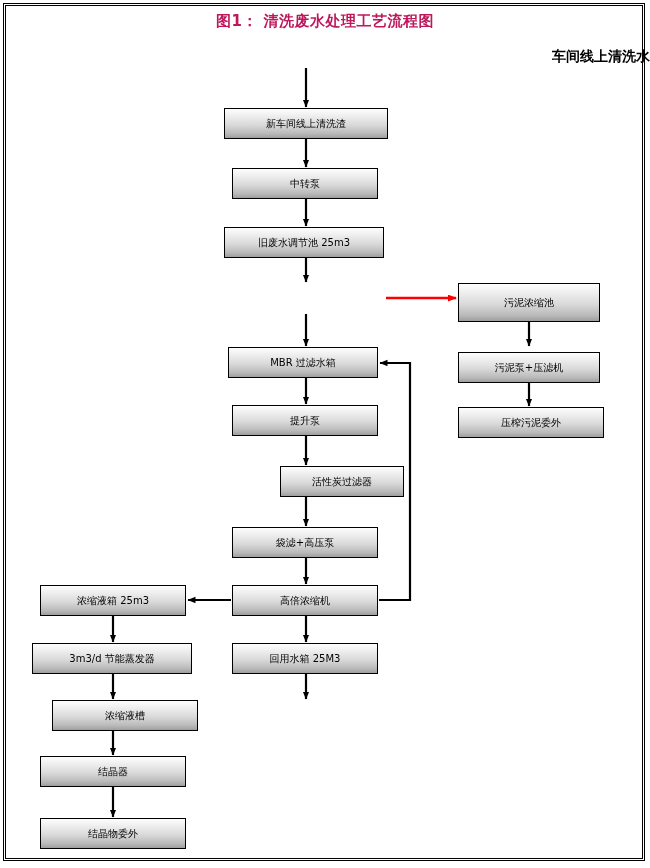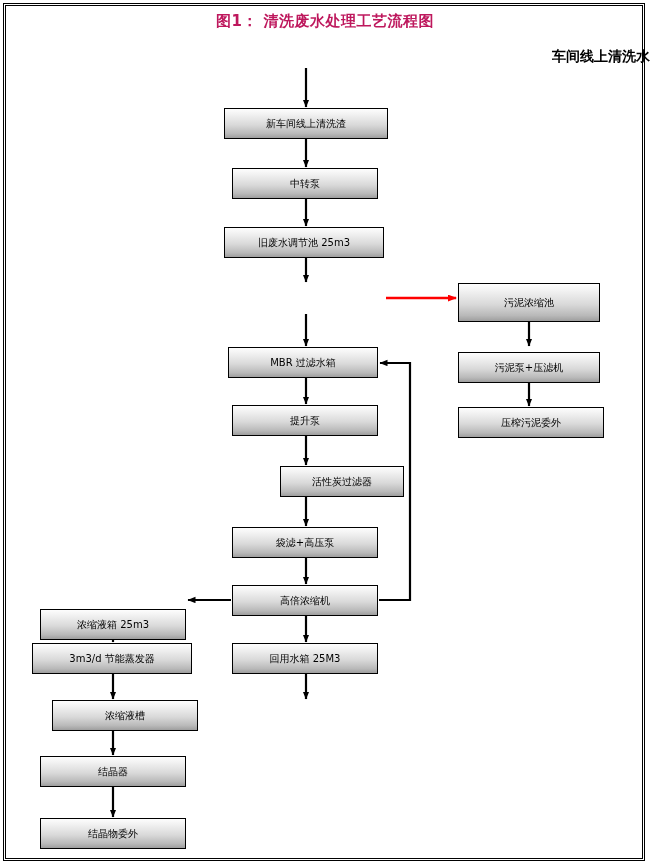--- a/index.html
+++ b/index.html
@@ -141,19 +141,19 @@
   <div class="node" style="left:232px;top:405px;width:146px;height:31px;">提升泵</div>
   <div class="node" style="left:232px;top:466px;width:124px;height:31px;margin-left:48px;">活性炭过滤器</div>
   <div class="node" style="left:232px;top:527px;width:146px;height:31px;">袋滤+高压泵</div>
   <div class="node" style="left:232px;top:585px;width:146px;height:31px;">高倍浓缩机</div>
   <div class="node" style="left:232px;top:643px;width:146px;height:31px;">回用水箱 25M3</div>
 
   <div class="node" style="left:458px;top:283px;width:142px;height:39px;text-align:center;">污泥浓缩池</div>
   <div class="node" style="left:458px;top:352px;width:142px;height:31px;">污泥泵+压滤机</div>
   <div class="node" style="left:458px;top:407px;width:146px;height:31px;">压榨污泥委外</div>
 
-  <div class="node" style="left:40px;top:585px;width:146px;height:31px;margin-top:24px;">浓缩液箱 25m3</div>
+  <div class="node" style="left:40px;top:585px;width:146px;height:31px;">浓缩液箱 25m3</div>
   <div class="node" style="left:32px;top:643px;width:160px;height:31px;">3m3/d 节能蒸发器</div>
   <div class="node" style="left:40px;top:700px;width:146px;height:31px;margin-left:12px;">浓缩液槽</div>
   <div class="node" style="left:40px;top:756px;width:146px;height:31px;">结晶器</div>
   <div class="node" style="left:40px;top:818px;width:146px;height:31px;">结晶物委外</div>
 
 </div>
 
 </body></html>

